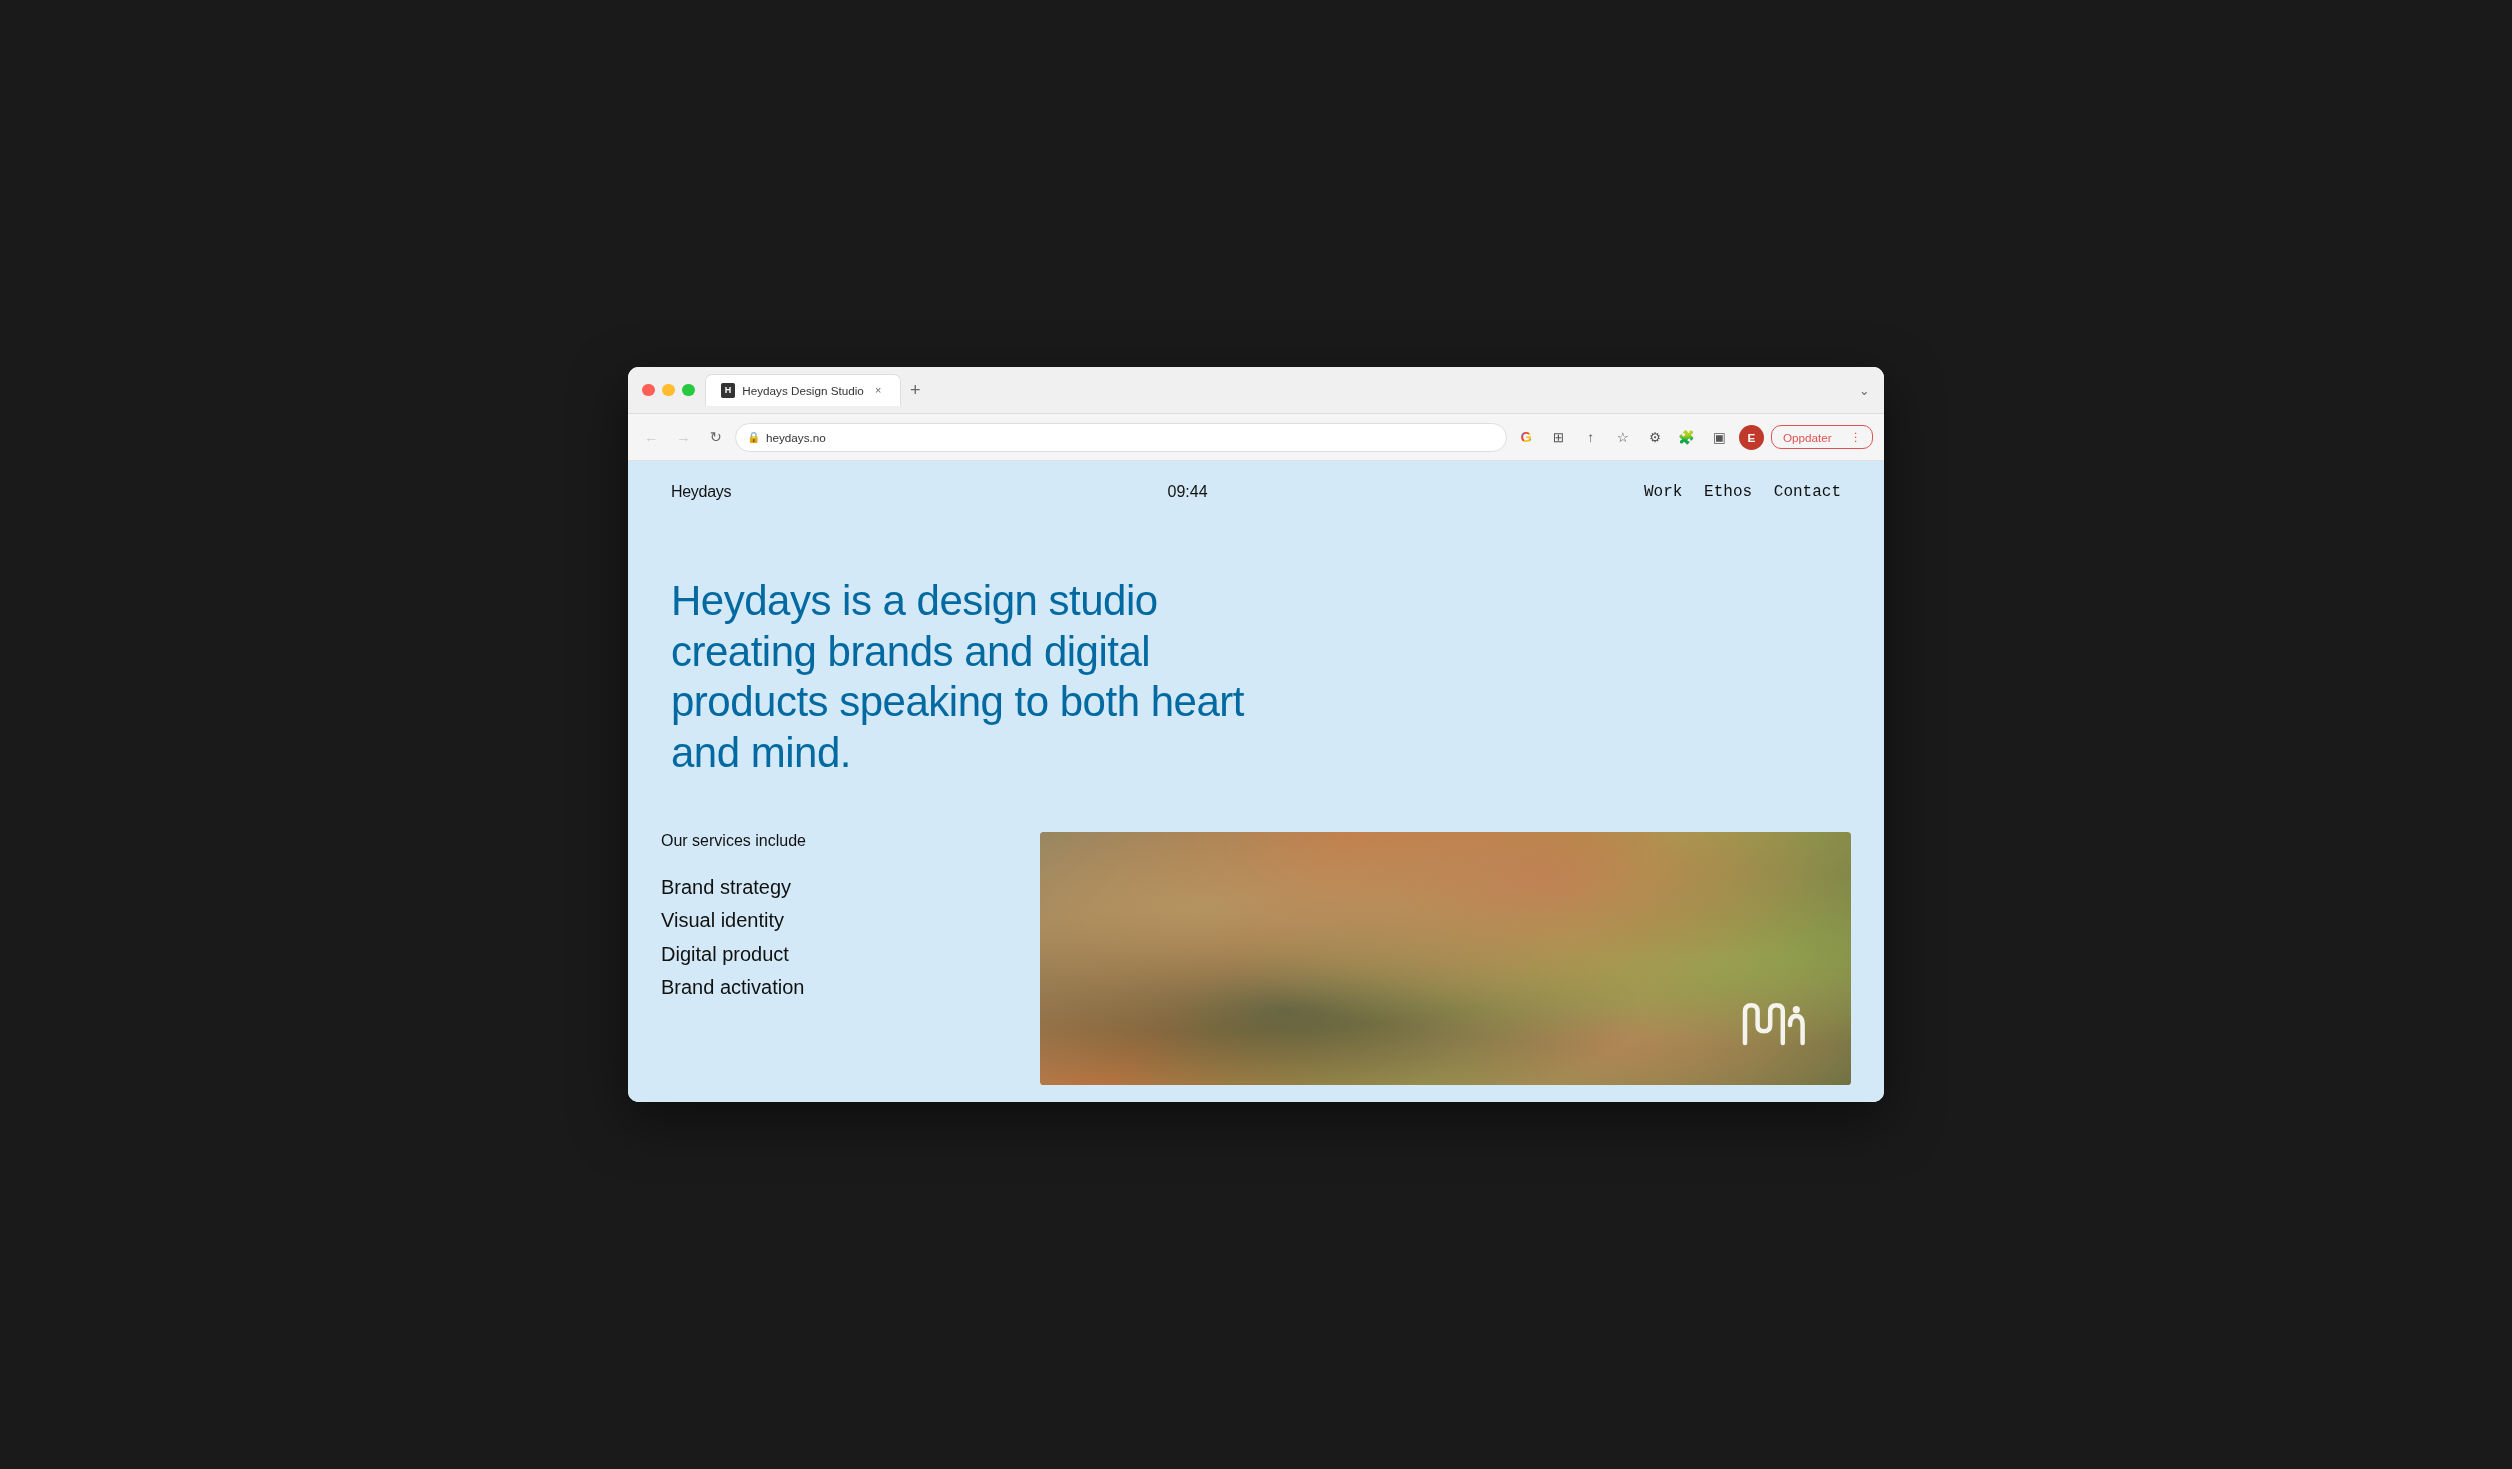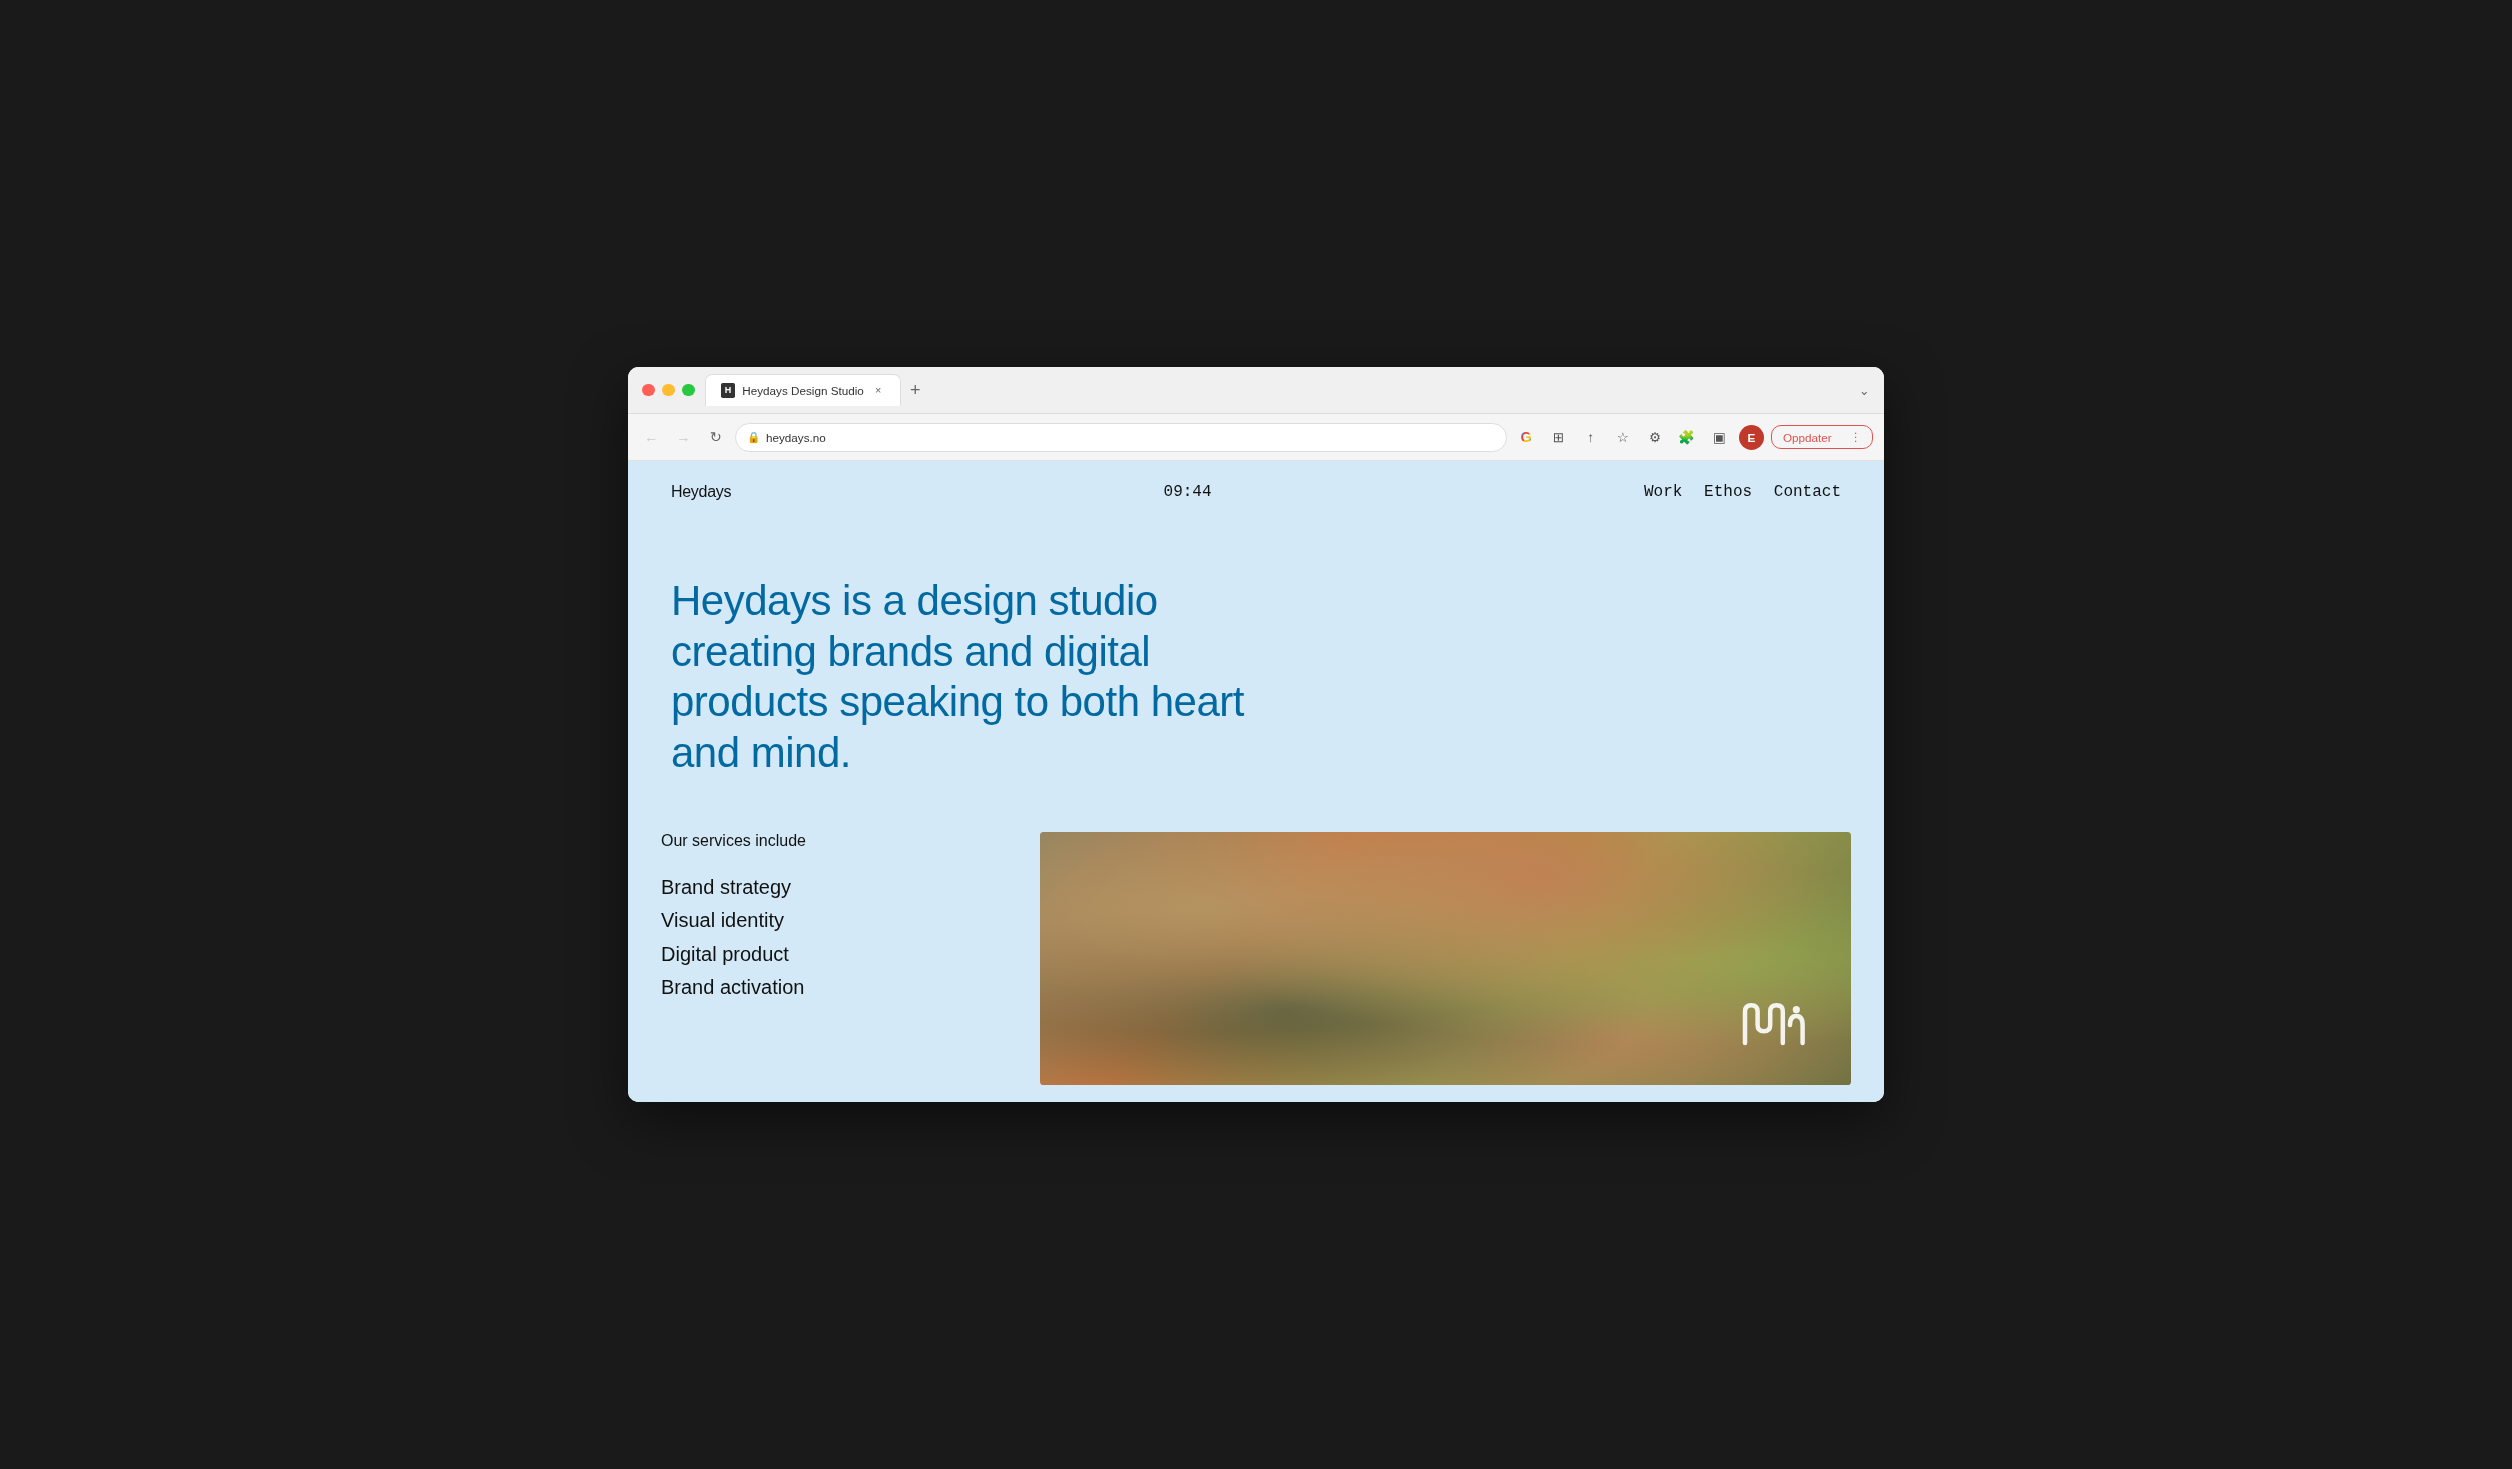--- a/index.html
+++ b/index.html
@@ -232,21 +232,20 @@
       color: #111;
       font-weight: 400;
       letter-spacing: -0.3px;
     }
 
     .site-time {
       margin: 0 auto;
       font-size: 16px;
       color: #111;
       font-weight: 300;
-      font-family: Liberation Mono, monospace;
     }
 
     .site-nav {
       display: flex;
       gap: 21.7px;
       font-family: Liberation Mono, monospace;
     }
 
     .site-nav a {
       font-size: 16px;

